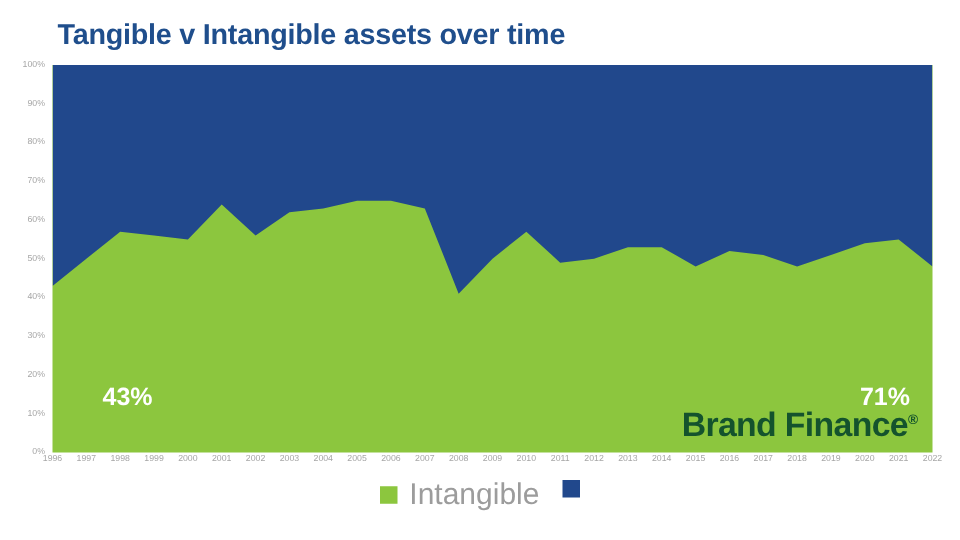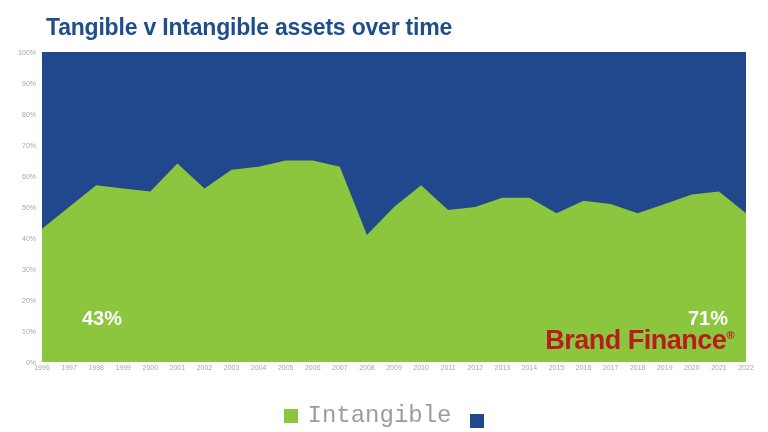--- a/index.html
+++ b/index.html
@@ -91,43 +91,42 @@
   #label-start { left: 40px; top: 255px; }
   #label-end   { right: 18px; top: 255px; }
 
   
   #watermark {
     position: absolute;
     right: 12px;
     bottom: 8px;
     font-size: 27px;
     font-weight: bold;
-    color: #b91c1c;
+    color: #14532d;
     letter-spacing: -0.5px;
     white-space: nowrap;
     line-height: 1;
   }
   #watermark .reg {
     font-size: 11px;
     vertical-align: super;
     font-weight: bold;
   }
 
   
   #legend {
     position: absolute;
     left: 0;
     top: 384px;
     width: 768px;
     height: 44px;
     display: flex;
-    align-items: flex-end;
+    align-items: flex-start;
     justify-content: center;
     gap: 18px;
-    font-family: Liberation Mono, monospace;
   }
   .legend-item {
     display: flex;
     align-items: center;
     gap: 9px;
   }
   .legend-swatch {
     width: 14px;
     height: 14px;
     display: block;

